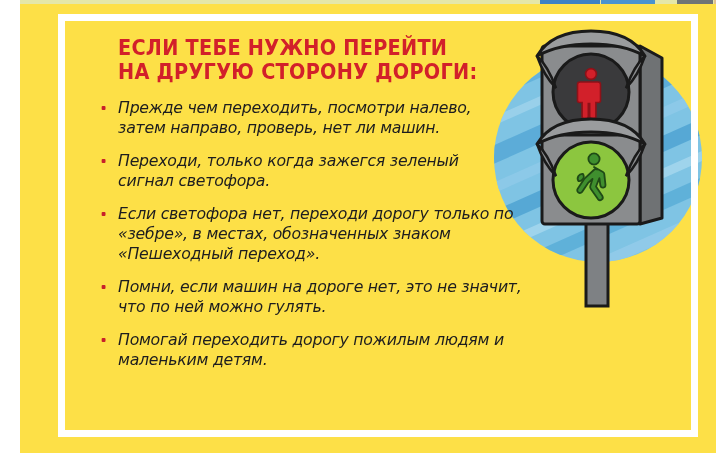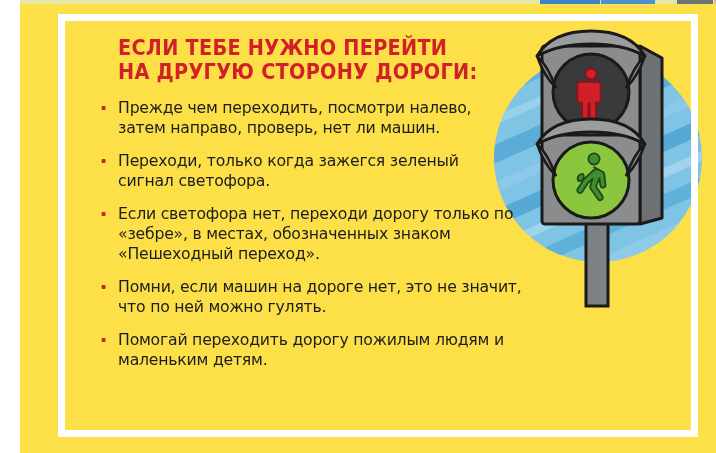--- a/index.html
+++ b/index.html
@@ -87,20 +87,21 @@
     margin: 0 0 14px 26px;
     transform: scaleX(0.94);
     transform-origin: left center;
     white-space: pre-line;
   }
 
   .bullets {
     list-style: none;
     margin: 0;
     padding: 0;
+    font-style: italic;
   }
   .bullet {
     position: relative;
     padding-left: 27px;
     margin-bottom: 13px;
     color: #1d1d1f;
     font-family: "DejaVu Sans", sans-serif;
     font-size: 16.3px;
     line-height: 20px;
     letter-spacing: -0.25px;

